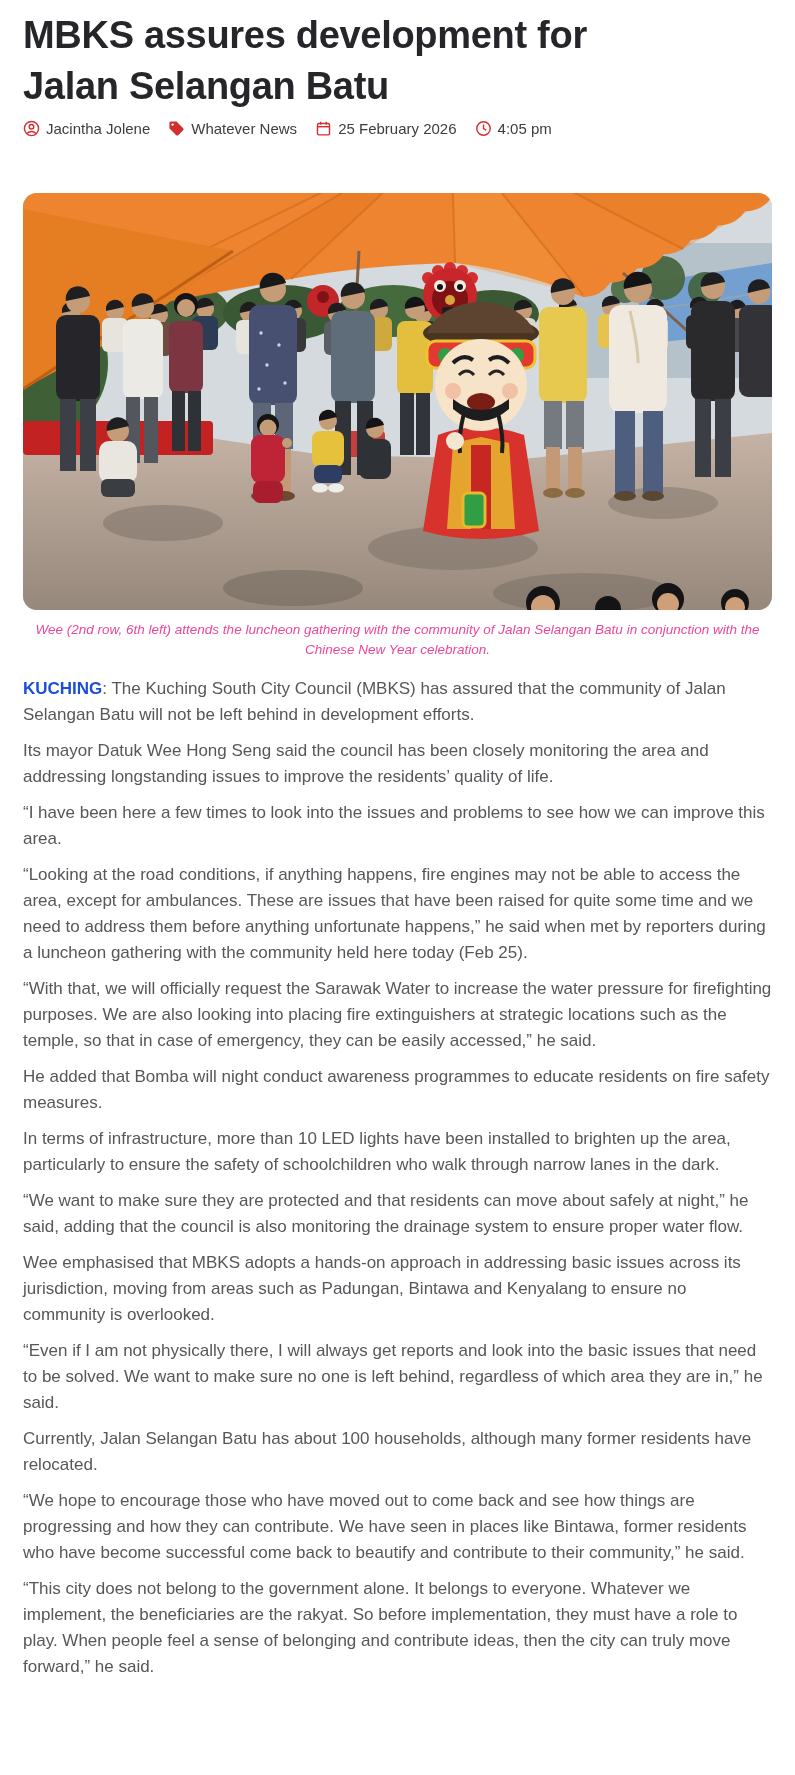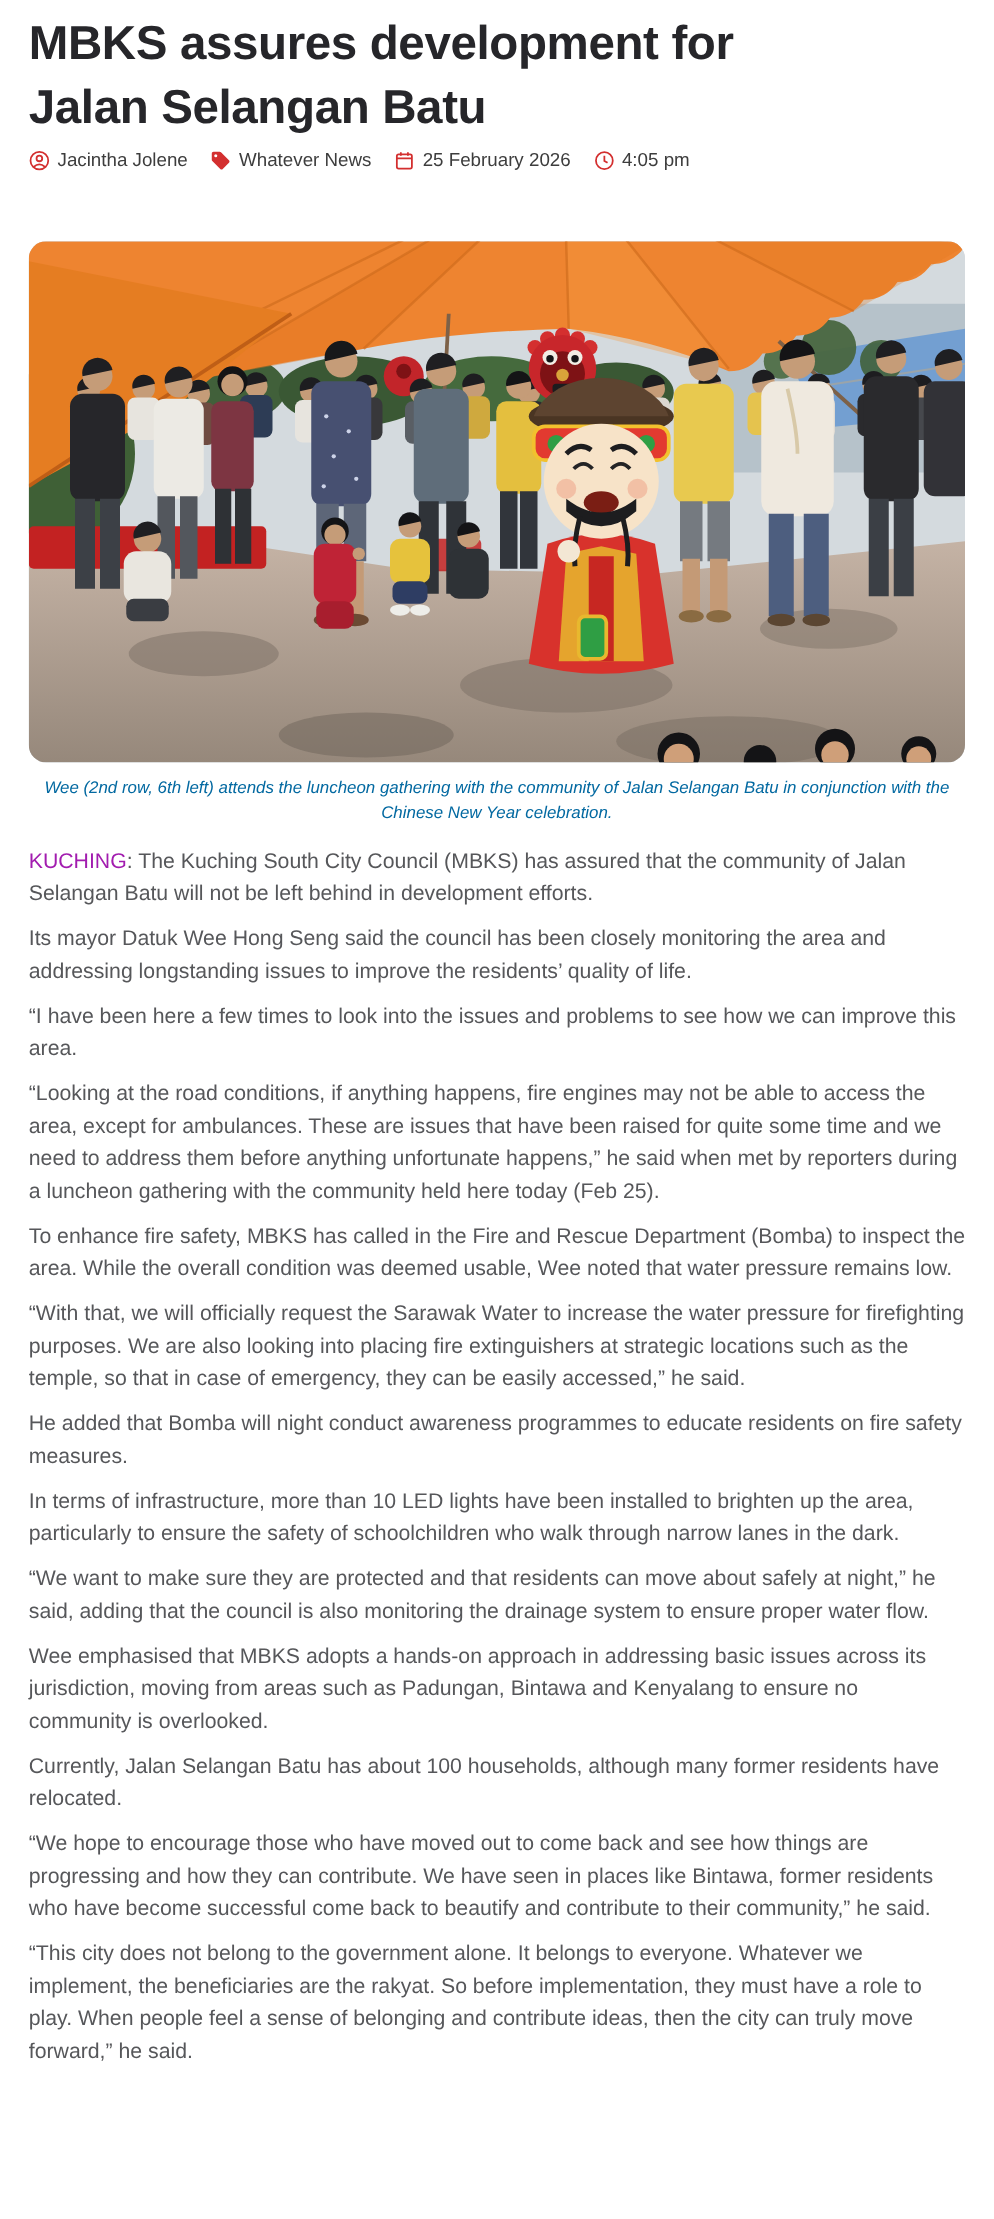--- a/index.html
+++ b/index.html
@@ -5,24 +5,24 @@
   html,body{margin:0;padding:0;background:#ffffff;}
   body{width:795px;font-family:"Liberation Sans",sans-serif;-webkit-font-smoothing:antialiased;}
   .page{padding:10px 23px 6px;}
   h1.headline{font-size:38px;line-height:51px;font-weight:700;color:#26262a;margin:0 0 8px;max-width:620px;letter-spacing:-0.3px;}
   .meta{display:flex;align-items:center;gap:18px;font-size:15px;color:#3d3d3d;margin-top:2px;}
   .meta-item{display:flex;align-items:center;gap:6px;white-space:nowrap;}
   .meta-item svg{display:block;}
   figure.article-figure{margin:56px 0 0;}
   .photo{width:749px;height:417px;border-radius:14px;overflow:hidden;background:#d8dde0;}
   .photo svg{display:block;width:100%;height:100%;}
-  figcaption{margin-top:10px;font-style:italic;font-size:13.5px;color:#0369a1;text-align:center;line-height:20px;padding:0 6px;}
+  figcaption{margin-top:10px;font-style:italic;font-size:13.5px;color:#ec4899;text-align:center;line-height:20px;padding:0 6px;}
   .article{margin-top:16px;font-size:17px;line-height:26px;color:#56575a;}
   .article p{margin:0 0 10px;}
-  .article strong{color:#a21caf;font-weight:400;}
+  .article strong{color:#1d4ed8;font-weight:700;}
 </style>
 </head>
 <body>
 
 <div class="page">
 
   <h1 class="headline">MBKS assures development for Jalan Selangan Batu</h1>
 
   <div class="meta">
     <span class="meta-item">
@@ -311,24 +311,24 @@
       </svg>
     </div>
     <figcaption>Wee (2nd row, 6th left) attends the luncheon gathering with the community of Jalan Selangan Batu in conjunction with the Chinese New Year celebration.</figcaption>
   </figure>
 
   <div class="article">
     <p><strong>KUCHING</strong><span>: The Kuching South City Council (MBKS) has assured that the community of Jalan Selangan Batu will not be left behind in development efforts.</span></p>
     <p>Its mayor Datuk Wee Hong Seng said the council has been closely monitoring the area and addressing longstanding issues to improve the residents’ quality of life.</p>
     <p>“I have been here a few times to look into the issues and problems to see how we can improve this area.</p>
     <p>“Looking at the road conditions, if anything happens, fire engines may not be able to access the area, except for ambulances. These are issues that have been raised for quite some time and we need to address them before anything unfortunate happens,” he said when met by reporters during a luncheon gathering with the community held here today (Feb 25).</p>
-    <p>To enhance fire safety, MBKS has called in the Fire and Rescue Department (Bomba) to inspect the area. While the overall condition was deemed usable, Wee noted that water pressure remains low.</p>
     <p>“With that, we will officially request the Sarawak Water to increase the water pressure for firefighting purposes. We are also looking into placing fire extinguishers at strategic locations such as the temple, so that in case of emergency, they can be easily accessed,” he said.</p>
     <p>He added that Bomba will night conduct awareness programmes to educate residents on fire safety measures.</p>
     <p>In terms of infrastructure, more than 10 LED lights have been installed to brighten up the area, particularly to ensure the safety of schoolchildren who walk through narrow lanes in the dark.</p>
     <p>“We want to make sure they are protected and that residents can move about safely at night,” he said, adding that the council is also monitoring the drainage system to ensure proper water flow.</p>
     <p>Wee emphasised that MBKS adopts a hands-on approach in addressing basic issues across its jurisdiction, moving from areas such as Padungan, Bintawa and Kenyalang to ensure no community is overlooked.</p>
+    <p>“Even if I am not physically there, I will always get reports and look into the basic issues that need to be solved. We want to make sure no one is left behind, regardless of which area they are in,” he said.</p>
     <p>Currently, Jalan Selangan Batu has about 100 households, although many former residents have relocated.</p>
     <p>“We hope to encourage those who have moved out to come back and see how things are progressing and how they can contribute. We have seen in places like Bintawa, former residents who have become successful come back to beautify and contribute to their community,” he said.</p>
     <p>“This city does not belong to the government alone. It belongs to everyone. Whatever we implement, the beneficiaries are the rakyat. So before implementation, they must have a role to play. When people feel a sense of belonging and contribute ideas, then the city can truly move forward,” he said.</p>
   </div>
 
 </div>
 
 </body></html>

